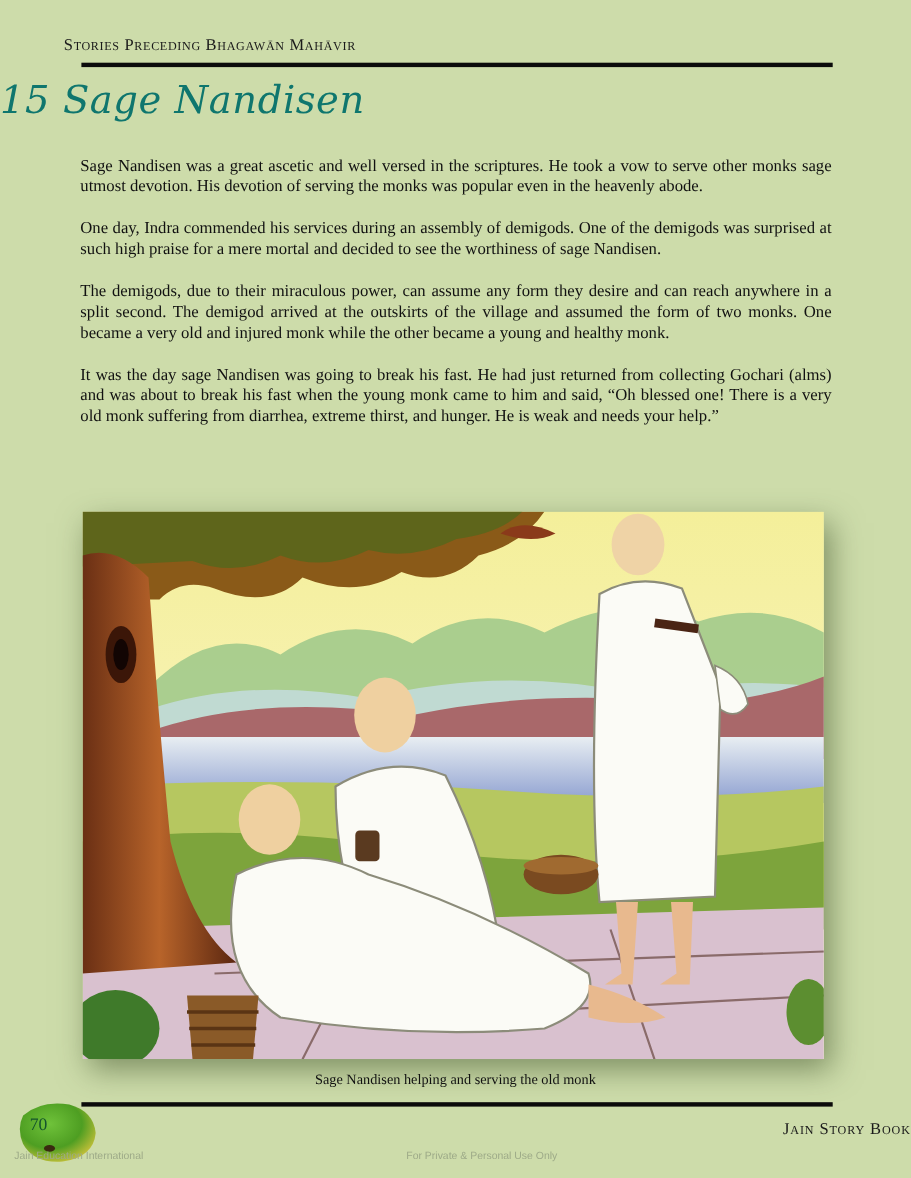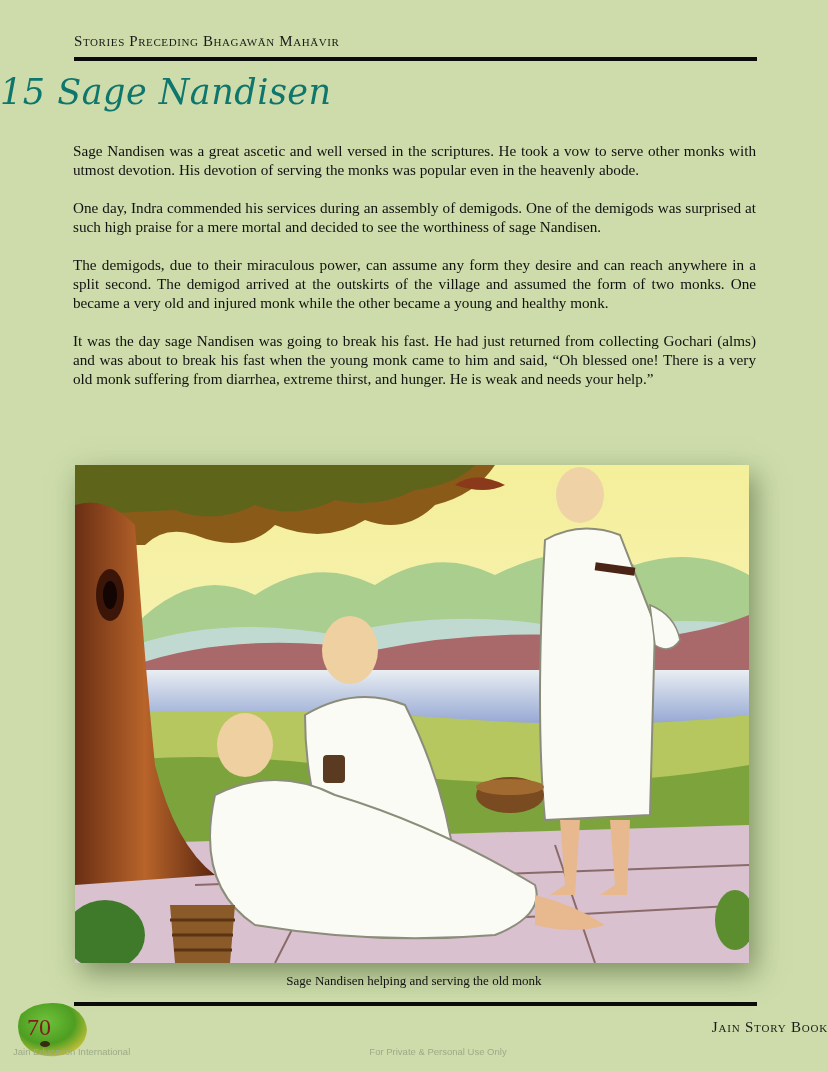--- a/index.html
+++ b/index.html
@@ -6,21 +6,21 @@
   body {
     width: 828px; height: 1071px; overflow: hidden;
     background: #cddcaa;
     font-family: "Liberation Serif", "DejaVu Serif", serif;
     color: #111;
     position: relative;
   }
   .page { position: absolute; inset: 0; }
 
   .running-head {
-    position: absolute; left: 74px; top: 33px;
+    position: absolute; left: 58px; top: 33px;
     font-size: 15px; letter-spacing: 0.6px; font-variant: small-caps;
     color: #1a1a1a;
   }
   .rule {
     position: absolute; left: 74px; width: 683px; height: 4px; background: #0b0b0b;
   }
   .rule.top { top: 57px; }
   .rule.bottom { top: 1002px; }
 
   .chapter-title {
@@ -44,21 +44,21 @@
 
   .caption {
     position: absolute; left: 0; right: 0; top: 973px; text-align: center;
     font-size: 13px; color: #111;
   }
 
   .page-badge {
     position: absolute; left: 13px; top: 1000px; width: 76px; height: 58px;
   }
   .page-number {
-    position: absolute; left: 27px; top: 1014px; font-size: 24px; color: #7f1d1d;
+    position: absolute; left: 27px; top: 1014px; font-size: 16px; color: #14532d;
   }
   .running-foot {
     position: absolute; left: 0; right: 0; top: 1019px; text-align: right;
     font-size: 15px; font-variant: small-caps; letter-spacing: 0.8px; color: #1a1a1a;
   }
   .watermark {
     position: absolute; top: 1046px; font-family: "Liberation Sans", sans-serif;
     font-size: 9.5px; color: #9daa88;
   }
   .wm-left { left: 13px; text-align: right; }
@@ -69,21 +69,21 @@
 <body>
 
 <div class="page">
 
   <div class="running-head">Stories Preceding Bhagawān Mahāvir</div>
   <div class="rule top"></div>
 
   <div class="chapter-title">15 Sage Nandisen</div>
 
   <div class="body-text">
-    <p>Sage Nandisen was a great ascetic and well versed in the scriptures.  He took a vow to serve other monks with utmost devotion.  His devotion of serving the monks was popular even in the heavenly abode.</p>
+    <p>Sage Nandisen was a great ascetic and well versed in the scriptures.  He took a vow to serve other monks sage utmost devotion.  His devotion of serving the monks was popular even in the heavenly abode.</p>
     <p>One day, Indra commended his services during an assembly of demigods.  One of the demigods was surprised at such high praise for a mere mortal and decided to see the worthiness of sage Nandisen.</p>
     <p>The demigods, due to their miraculous power, can assume any form they desire and can reach anywhere in a split second.  The demigod arrived at the outskirts of the village and assumed the form of two monks. One became a very old and injured monk while the other became a young and healthy monk.</p>
     <p>It was the day sage Nandisen was going to break his fast.  He had just returned from collecting Gochari (alms) and was about to break his fast when the young monk came to him and said, “Oh blessed one! There is a very old monk suffering from diarrhea, extreme thirst, and hunger.  He is weak and needs your help.”</p>
   </div>
 
   <div class="figure" title="Painting of sage Nandisen tending an old monk reclining under a tree while a young monk stands nearby">
     <svg viewBox="0 0 674 498" preserveAspectRatio="none">
       <defs>
         <linearGradient id="sky" x1="0" y1="0" x2="0" y2="1">
           <stop offset="0" stop-color="#f4ef9a"></stop>

